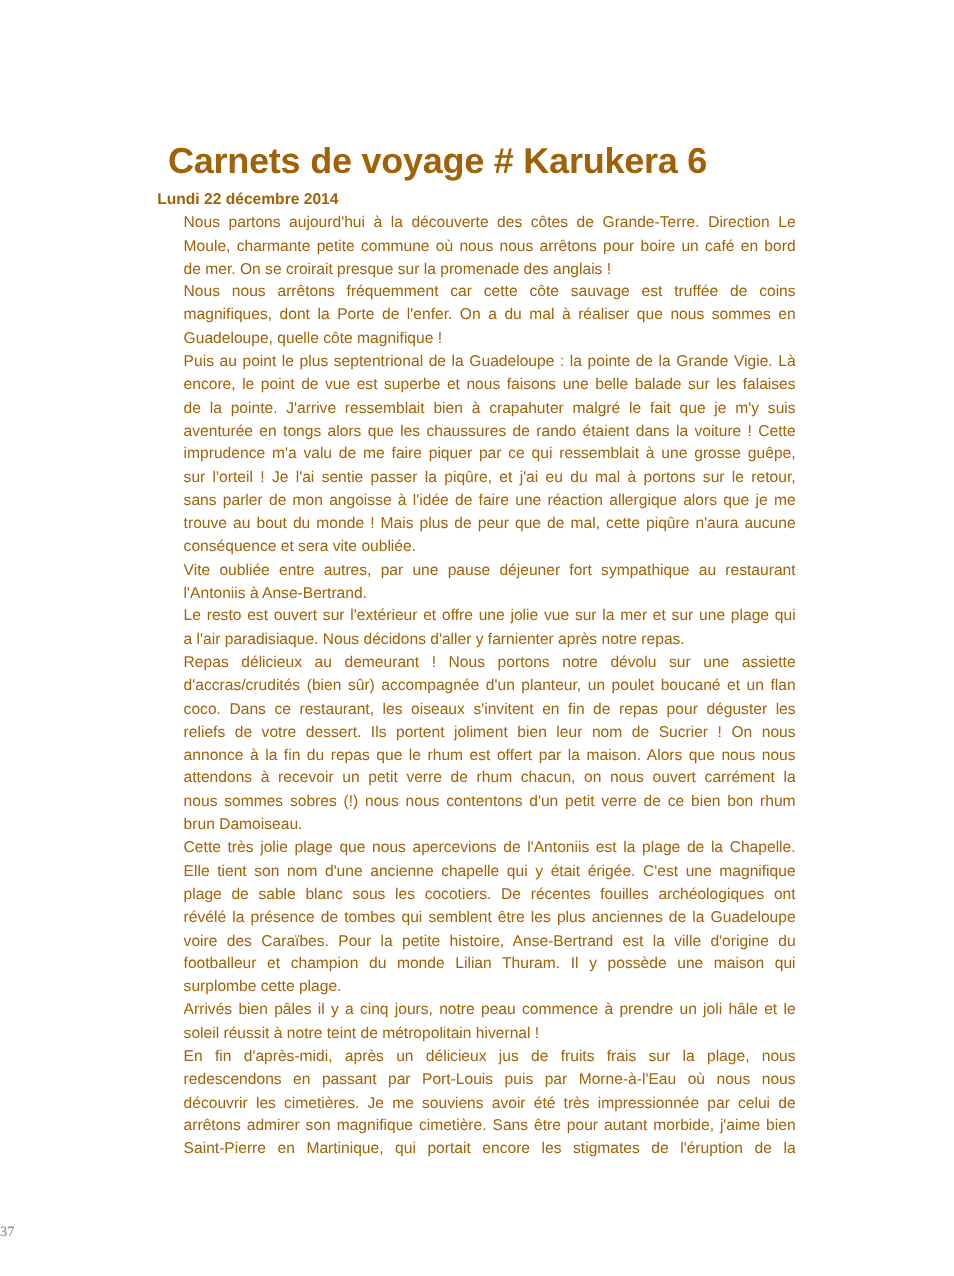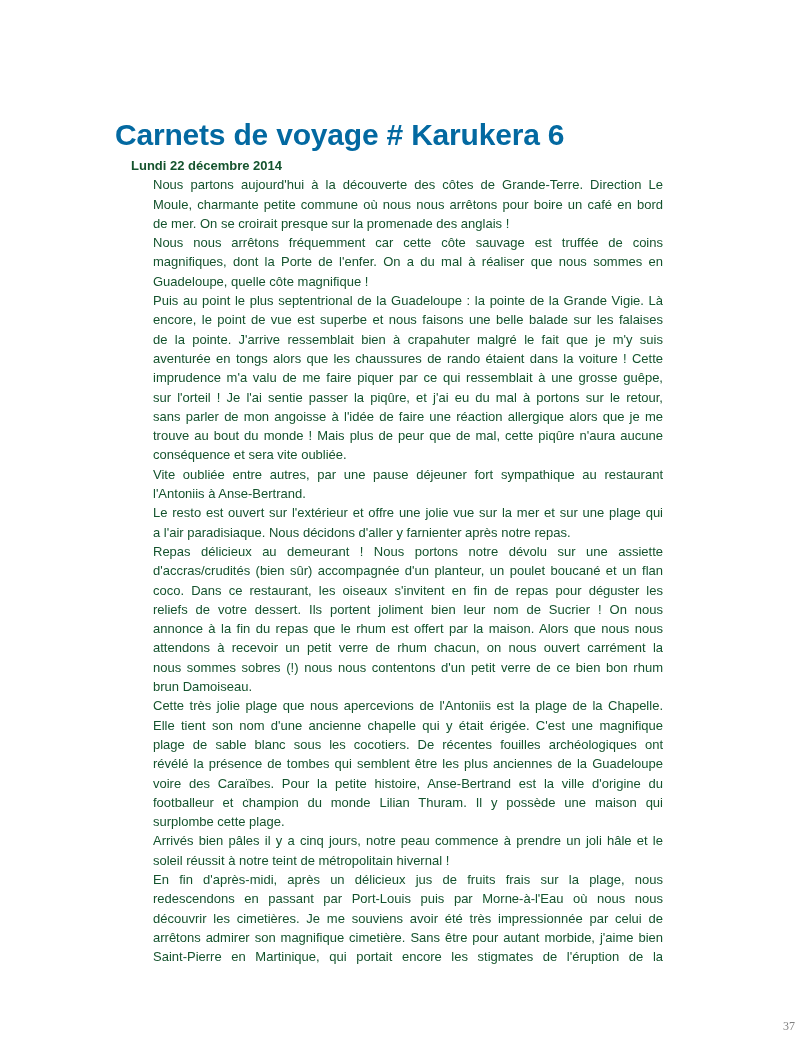--- a/index.html
+++ b/index.html
@@ -1,35 +1,35 @@
 <!DOCTYPE html>
 <html><head>
   <meta charset="utf-8">
   <style>
     html, body { margin: 0; padding: 0; background: #ffffff; }
     body { width: 795px; height: 1063px; position: relative; overflow: hidden; }
     .title {
-      position: absolute; left: 115px; top: 98px;
+      position: absolute; left: 140px; top: 98px;
       font-family: "Liberation Sans", sans-serif;
-      font-size: 30px; font-weight: bold; color: #0369a1;
+      font-size: 30px; font-weight: bold; color: #a16207;
       letter-spacing: -0.2px; white-space: nowrap;
     }
     .body {
       position: absolute; left: 131px; top: 156px; width: 532px;
       font-family: "Liberation Sans", sans-serif;
-      font-size: 13px; color: #14532d;
+      font-size: 13px; color: #a16207;
     }
     .date { font-weight: bold; height: 19.3px; line-height: 19.3px; white-space: nowrap; }
     .line {
       height: 19.3px; line-height: 19.3px; white-space: nowrap;
       text-align: justify; text-align-last: justify; overflow: hidden; margin-left: 22px;
     }
     .line.last { text-align-last: left; }
     .page-number {
-      position: absolute; left: 0; width: 795px; top: 1019px; text-align: right;
+      position: absolute; left: 0; width: 795px; top: 1019px; text-align: left;
       font-family: "Liberation Serif", serif; font-size: 12px; color: #808080;
     }
   </style>
 </head>
 <body>
 
 <h1 class="title">Carnets de voyage # Karukera 6</h1>
 
 <div class="body">
   <div class="date">Lundi 22 décembre 2014</div>

